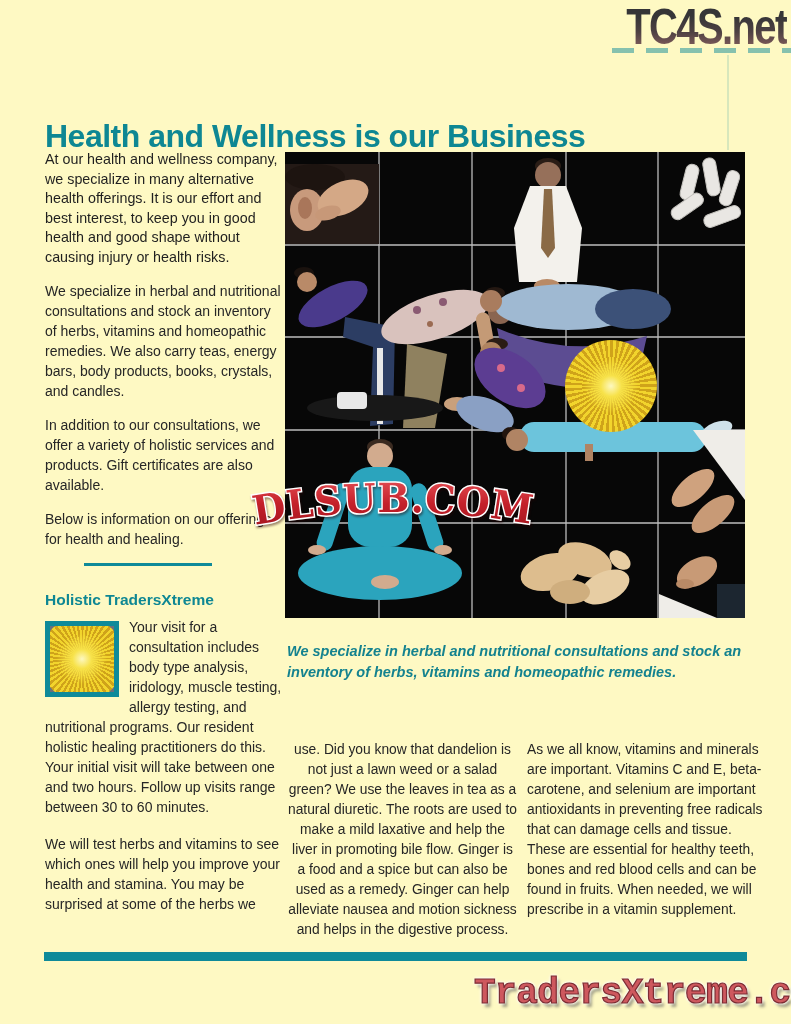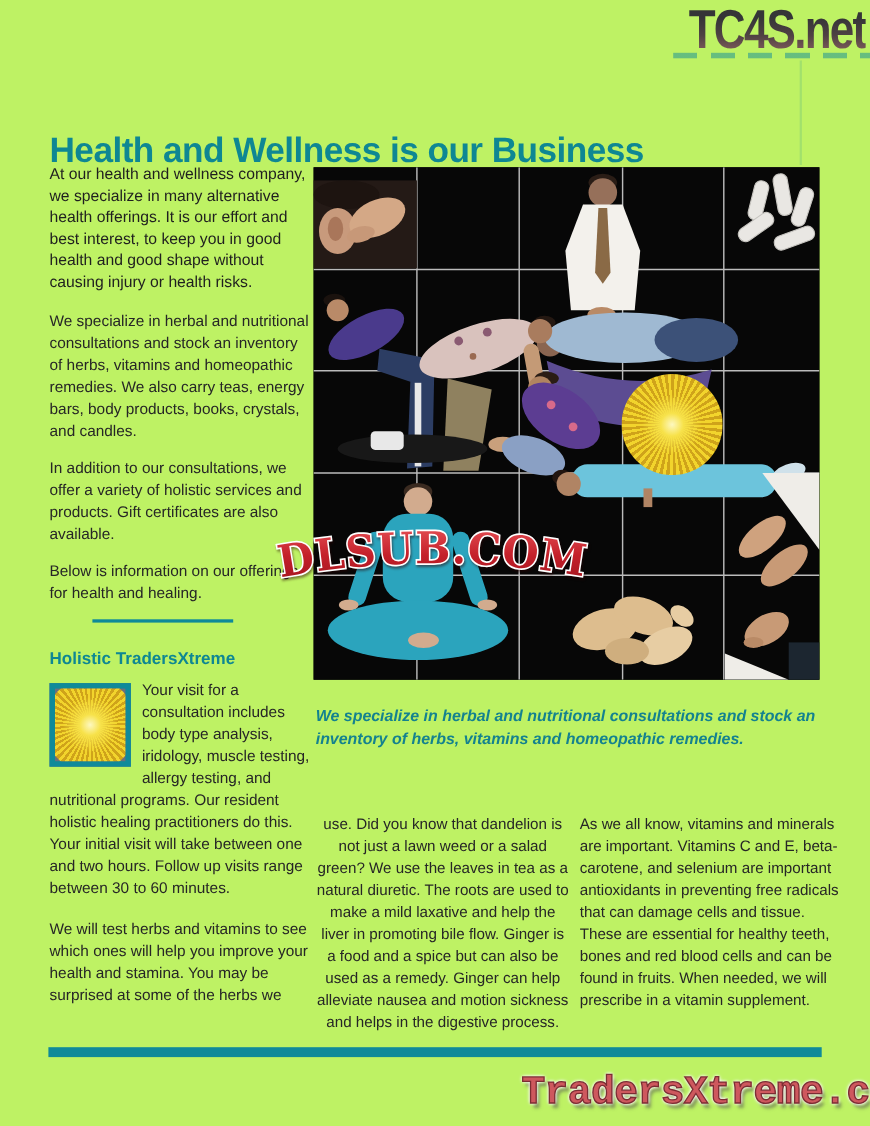--- a/index.html
+++ b/index.html
@@ -1,18 +1,18 @@
 <!DOCTYPE html>
 <html><head>
 <meta charset="utf-8">
 <style>
   html,body{margin:0;padding:0;background:#ffffff;}
   #page{
     position:relative; width:791px; height:1024px; overflow:hidden;
-    background:#bef264; font-family:"Liberation Sans",sans-serif; color:#262626;
+    background:#fef9c3; font-family:"Liberation Sans",sans-serif; color:#262626;
   }
   
   .logo{
     position:absolute; top:2px; right:4px;
     font-weight:bold; font-size:50px; line-height:1; letter-spacing:-2px;
     background:linear-gradient(#353537 28%, #4e4143 60%, #8f6562 100%);
     -webkit-background-clip:text; background-clip:text; color:transparent;
     transform:scaleX(.8); transform-origin:100% 0;
   }
   .teal-dashes{

